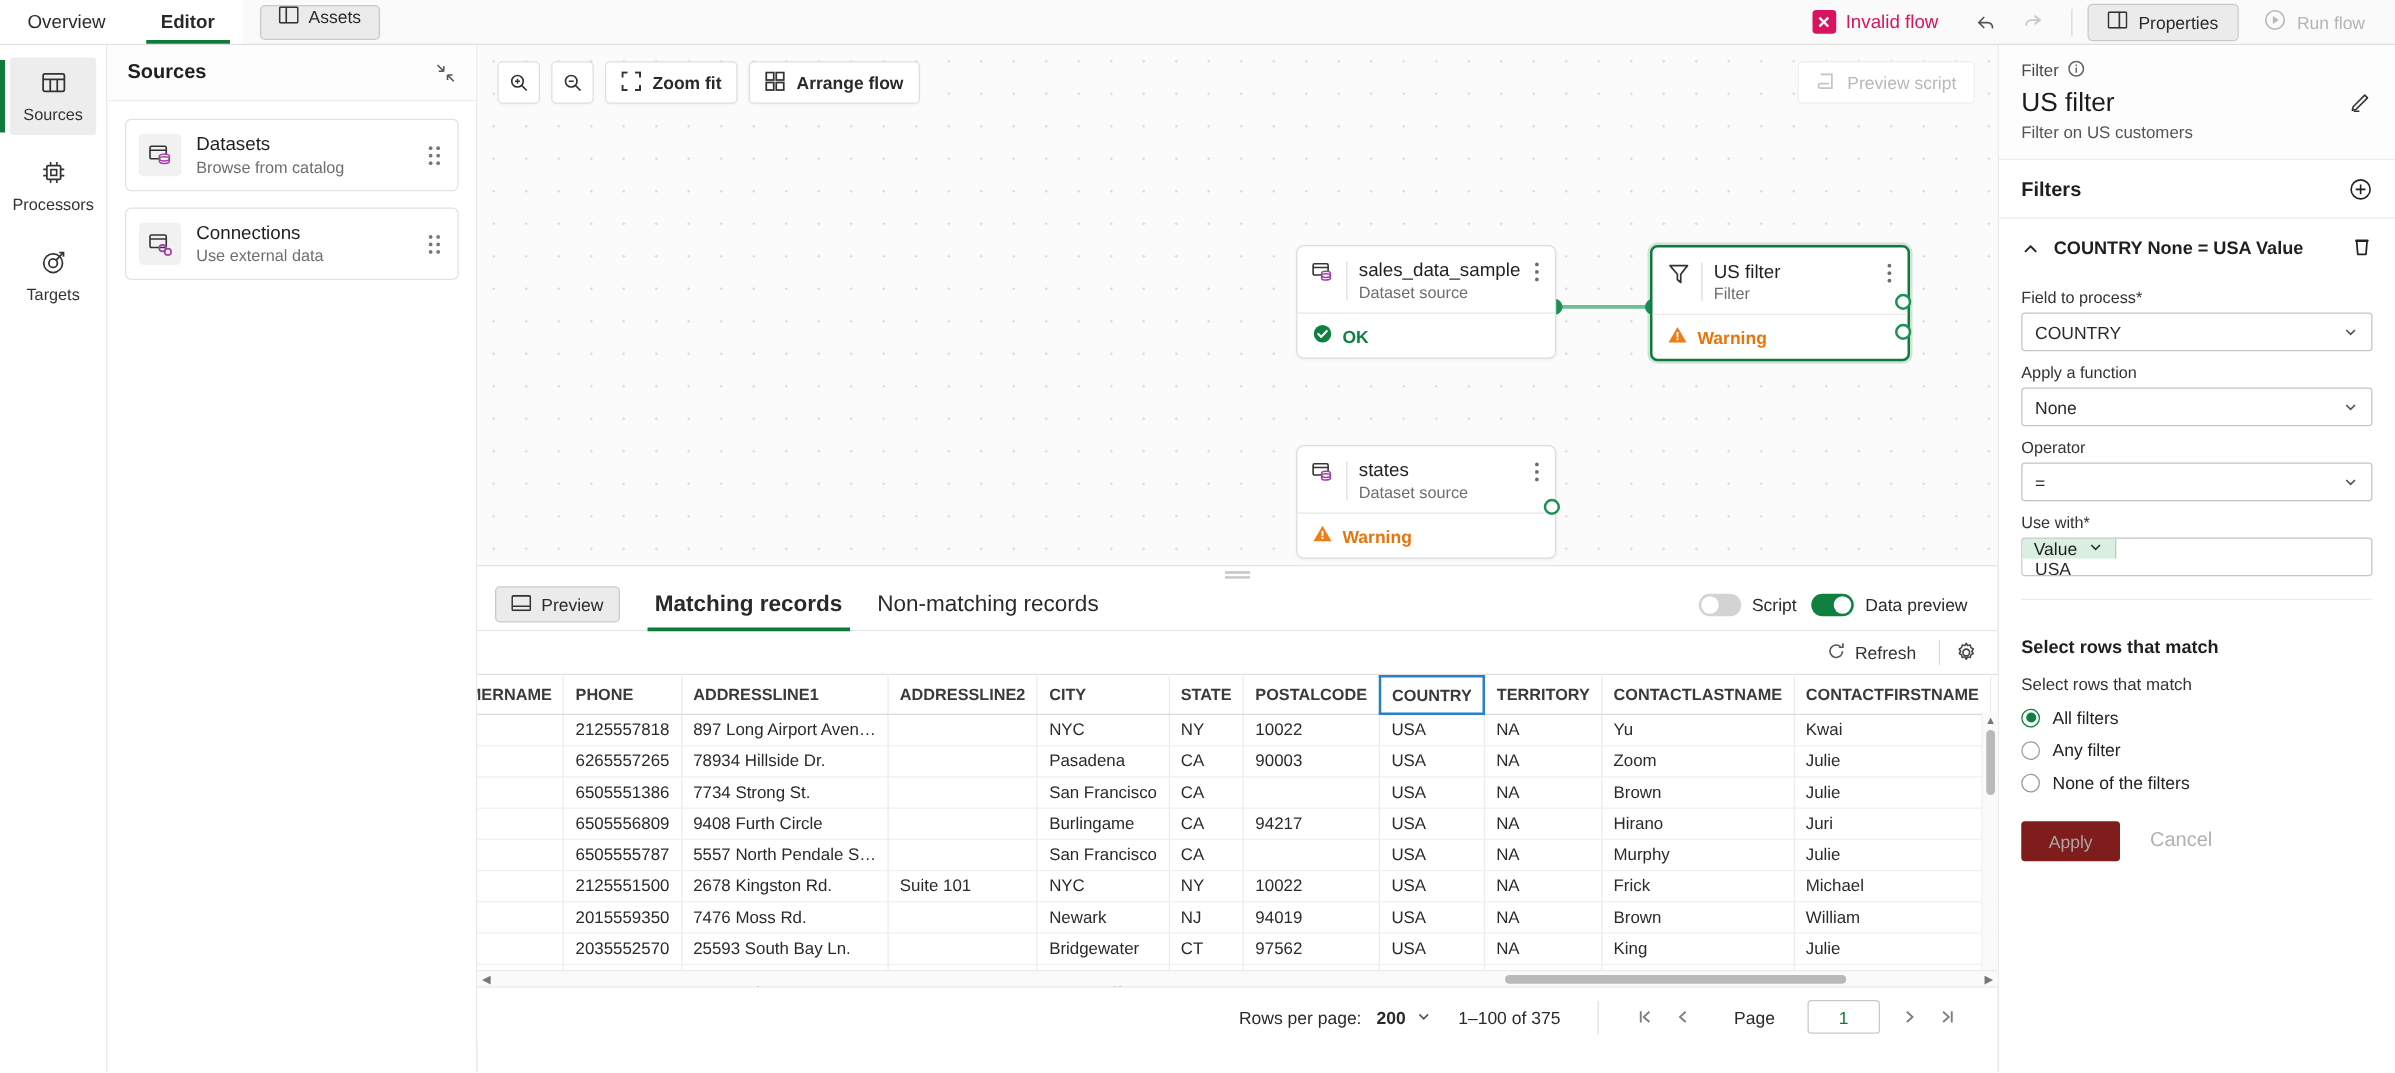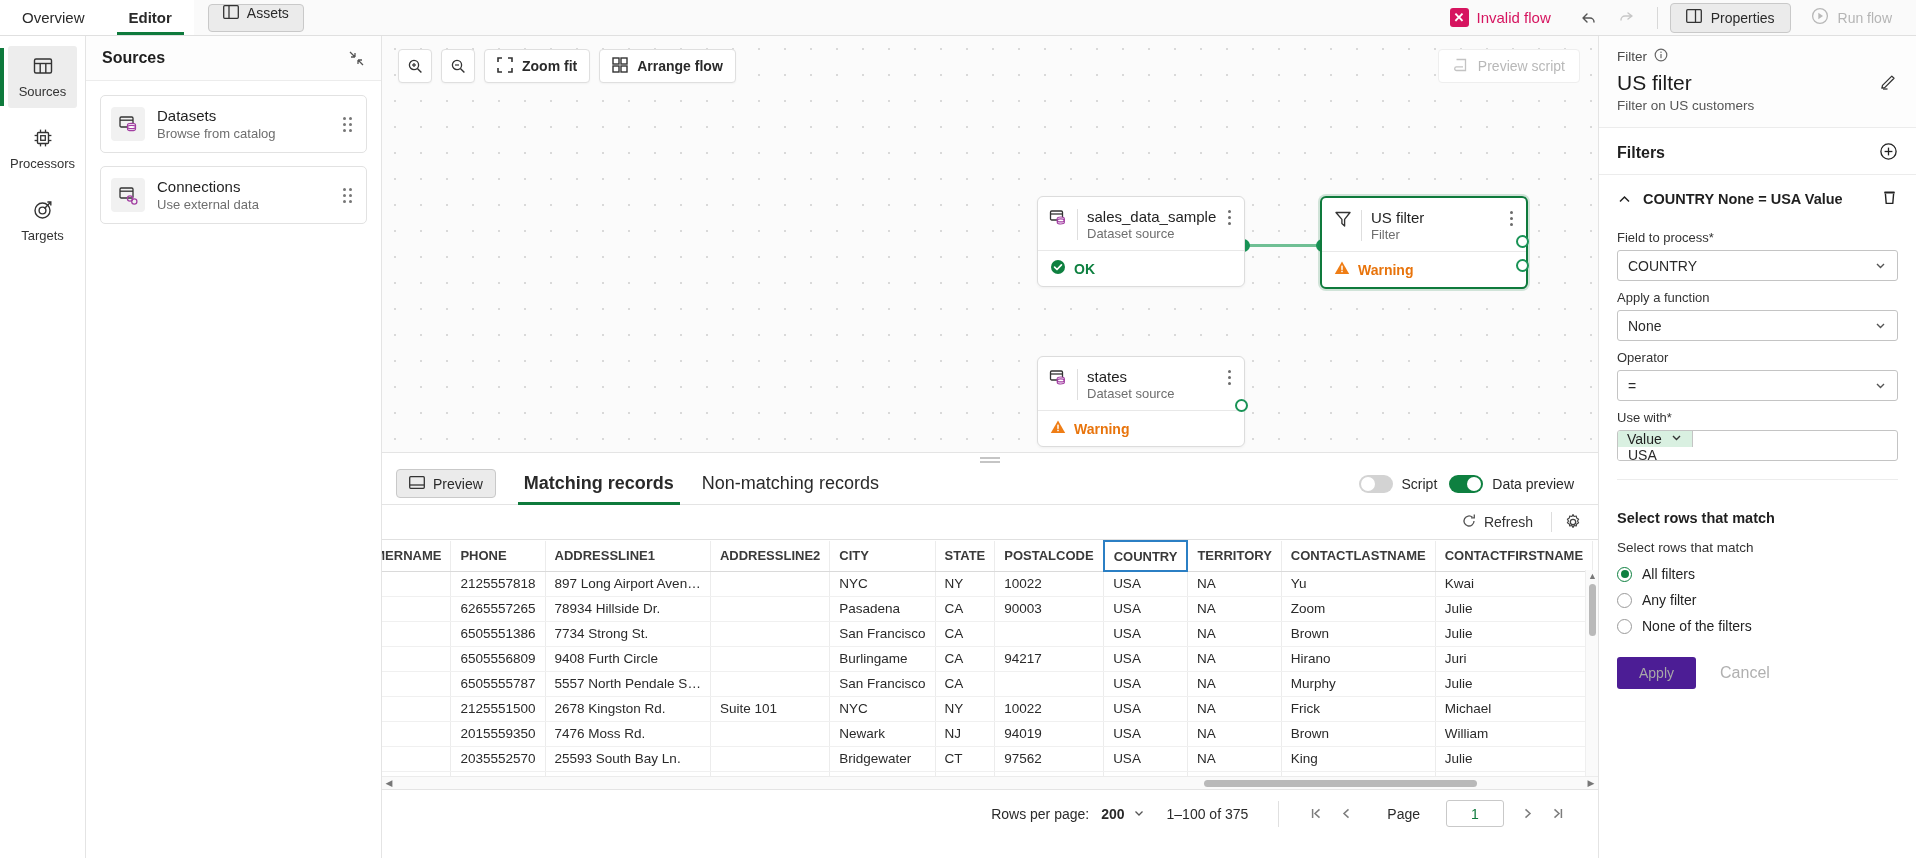--- a/index.html
+++ b/index.html
@@ -446,21 +446,21 @@
   .radio {
     width:15px;height:15px;border-radius:50%;border:1.6px solid #9a9a9a;
     display:flex;align-items:center;justify-content:center; flex-shrink:0;
   }
   .radio.on { border-color:#0e8040; }
   .radio.on i { width:8px;height:8px;border-radius:50%;background:#0e8040;display:block; }
   .radio-label { font-size:14px; color:#222; }
   .rp-actions { display:flex; align-items:center; gap: 10px; padding: 18px 18px; }
   .btn-apply {
     height:32px; padding:0 22px; border:none; border-radius:3px;
-    background:#4c1d95; color:#a8a8a8; font-size:14px; font-family:inherit; cursor:default;
+    background:#7f1d1d; color:#a8a8a8; font-size:14px; font-family:inherit; cursor:default;
   }
   .btn-cancel {
     height:32px; padding:0 14px; border:none; background:none;
     color:#b0b0b0; font-size:16px; font-family:inherit; cursor:default;
   }
 </style>
 </head>
 <body>
 
 <div class="topbar">

